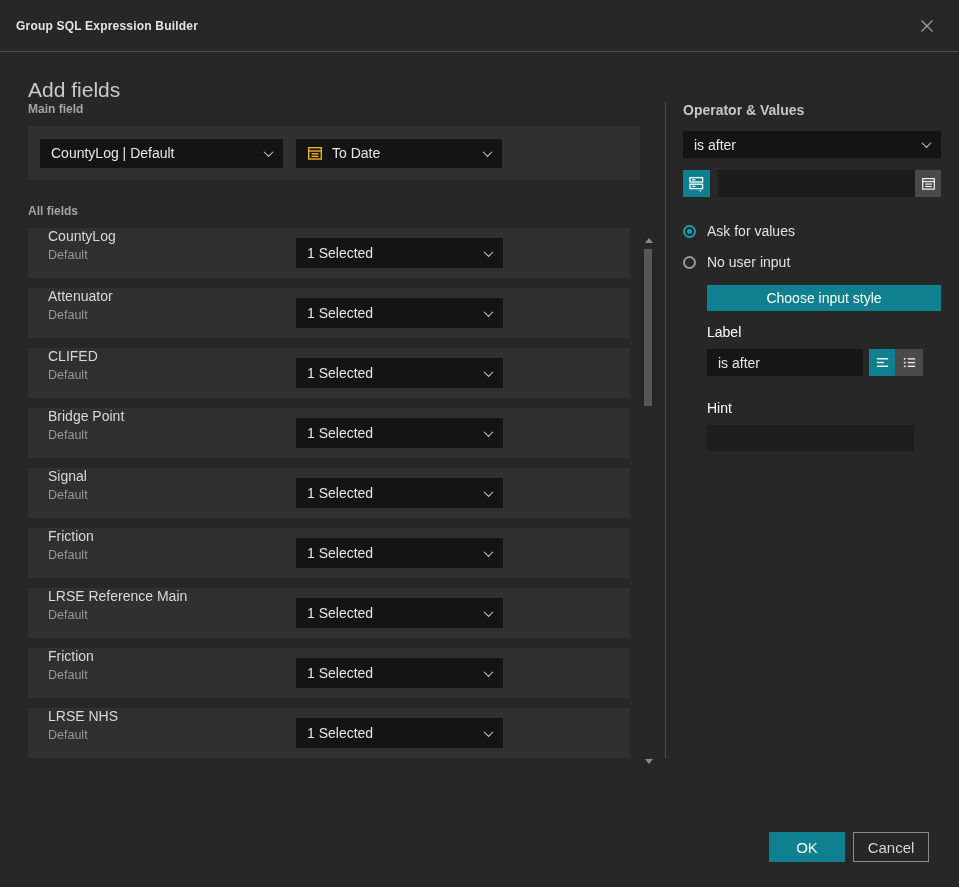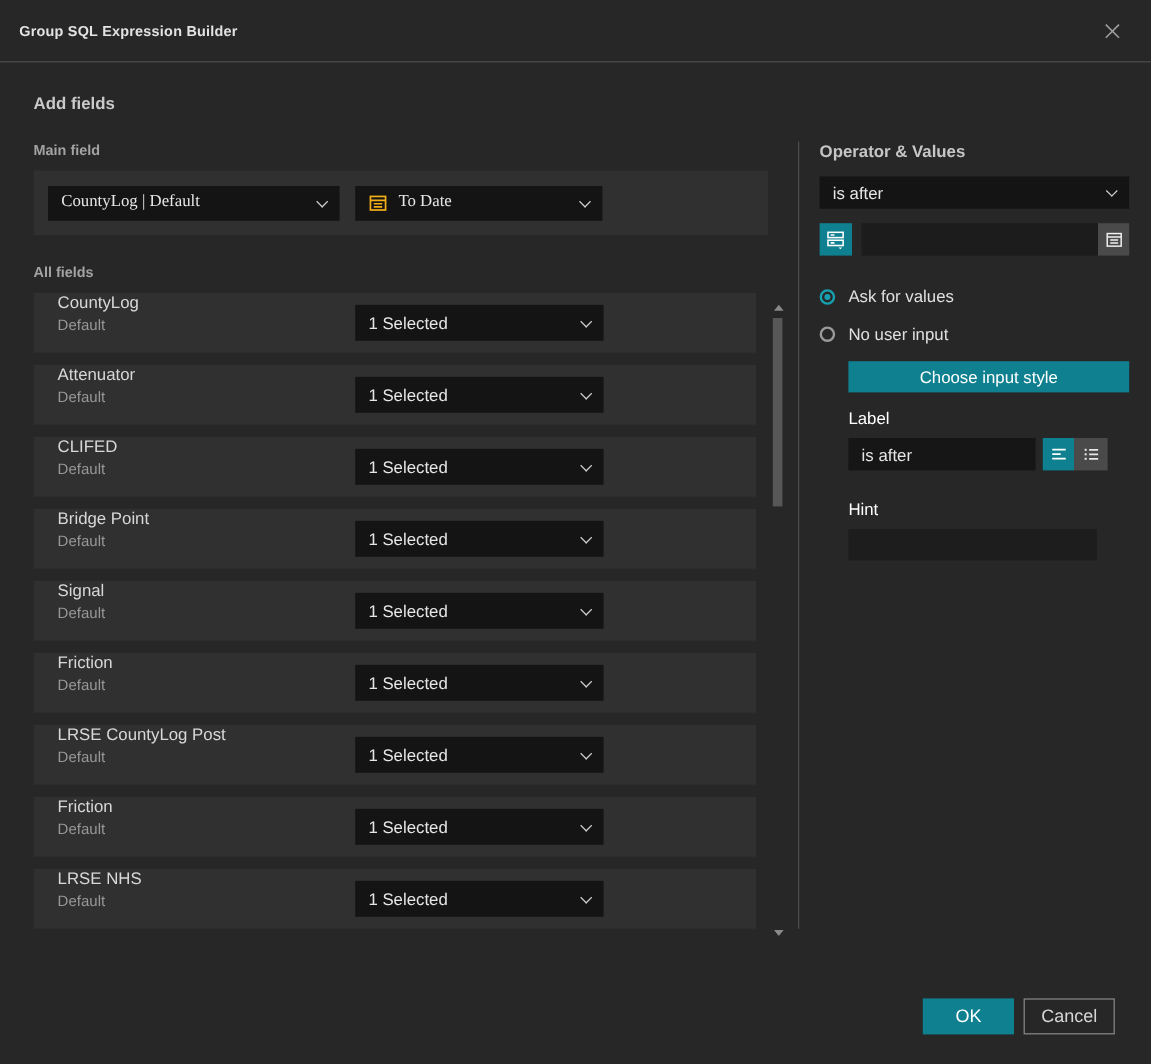--- a/index.html
+++ b/index.html
@@ -16,31 +16,31 @@
     height: 52px;
     display: flex; align-items: center; justify-content: space-between;
     padding: 0 20px 0 16px;
     border-bottom: 1px solid #4e4e4e;
   }
   .titlebar .title { font-size: 12px; font-weight: bold; color: #e3e3e3; letter-spacing: .2px; }
   .close-btn { width: 24px; height: 24px; display: flex; align-items: center; justify-content: center; cursor: pointer; }
 
   
   .content { padding: 26px 29px 0 28px; }
-  .h-add { font-size: 14px; font-weight: bold; color: #c9c9c9; margin-bottom: 24px; }
+  .h-add { font-size: 21px; font-weight: normal; color: #c9c9c9; }
   .columns { display: flex; align-items: stretch; }
   .left-col { width: 637px; position: relative; flex: none; }
   .right-col { flex: 1; border-left: 1px solid #4e4e4e; padding-left: 17px; }
 
   .sec-label { font-size: 12px; font-weight: bold; color: #a3a3a3; margin-bottom: 10px; }
 
   
   .main-panel {
     width: 612px; height: 54px; background: #303030;
-    display: flex; align-items: center; padding: 0 12px; gap: 13px; font-family: Liberation Serif, serif;
+    display: flex; align-items: center; padding: 0 12px; gap: 13px;
   }
 
   
   .select {
     background: #141414; height: 29px;
     display: flex; align-items: center; padding: 0 11px;
     cursor: pointer;
   }
   .select .txt { font-size: 14px; color: #e6e6e6; flex: 1; white-space: nowrap; overflow: hidden; }
   .chev {
@@ -234,21 +234,21 @@
       <span class="row-sub">Default</span>
     </div>
     <div class="select row-select">
       <span class="txt">1 Selected</span>
       <span class="chev"></span>
     </div>
   </div>
 
   <div class="row">
     <div class="row-text">
-      <span class="row-name">LRSE CountyLog Post</span>
+      <span class="row-name">LRSE Reference Main</span>
       <span class="row-sub">Default</span>
     </div>
     <div class="select row-select">
       <span class="txt">1 Selected</span>
       <span class="chev"></span>
     </div>
   </div>
 
   <div class="row">
     <div class="row-text">

